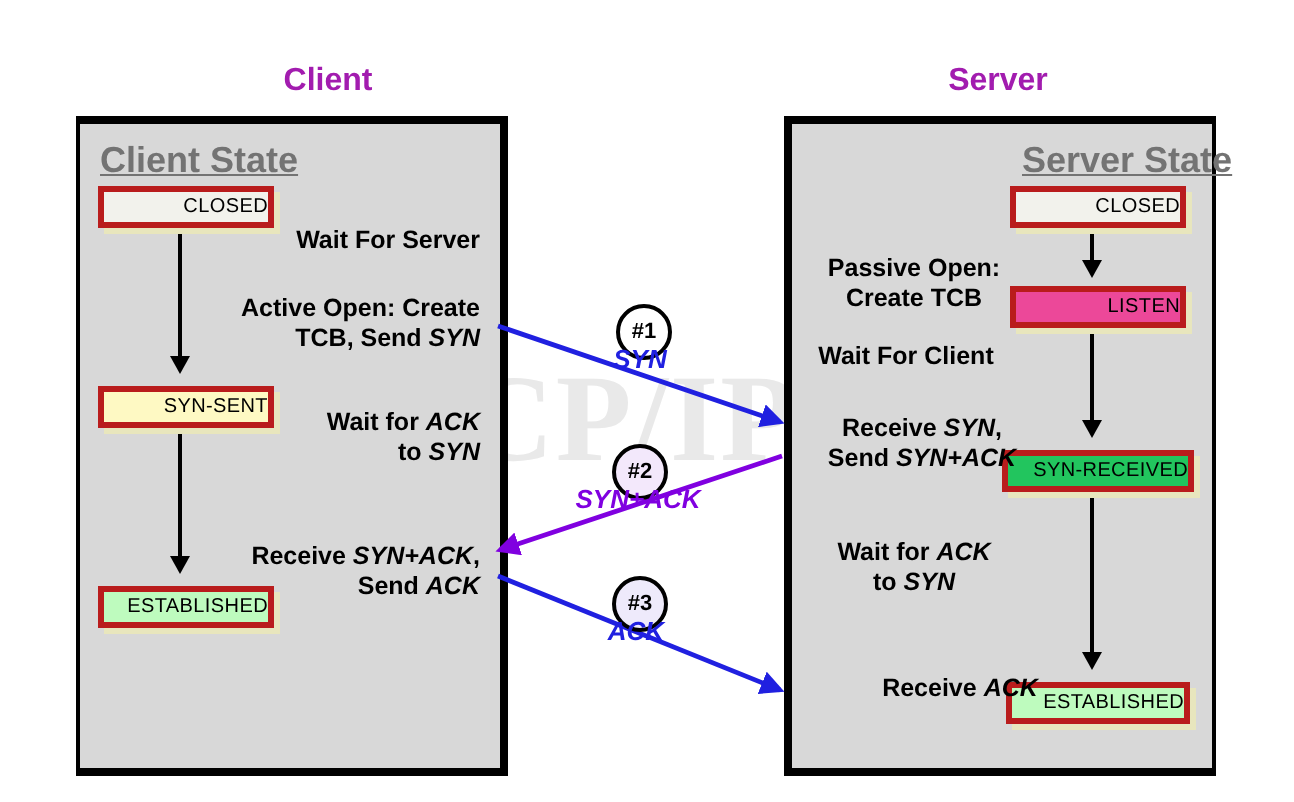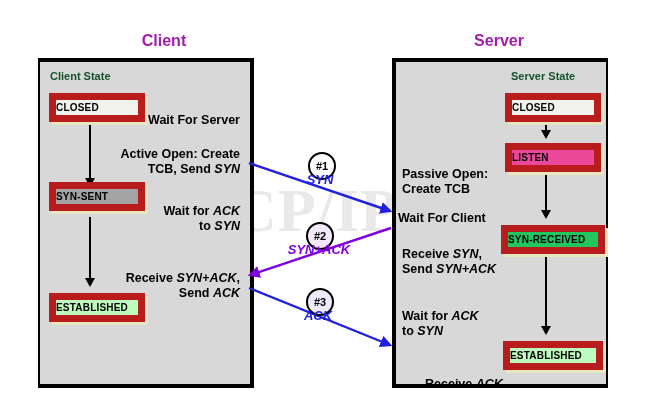--- a/index.html
+++ b/index.html
@@ -69,38 +69,39 @@
     top: 58px;
     width: 210px;
     height: 322px;
     border-left: 4px solid #000000;
     border-right: 2px solid #000000;
   }
 
   
   .panel-heading {
     position: absolute;
-    font-size: 11px;
-    font-weight: bold;
-    color: #14532d;
+    font-size: 18px;
+    font-weight: bold;
+    color: #737373;
+    text-decoration: underline;
     white-space: nowrap;
     z-index: 7;
   }
   #client-state-heading { left: 50px;  top: 70px; }
   #server-state-heading { left: 511px; top: 70px; }
 
   
   .state-box {
     position: absolute;
-    border: 7px solid #b91c1c;
+    border: 3px solid #b91c1c;
     box-shadow: 3px 3px 0 #e8e6bd;
     font-size: 10px;
-    font-weight: bold;
+    font-weight: normal;
     color: #000000;
-    text-align: left;
+    text-align: right;
     line-height: 15px;
     height: 15px;
     letter-spacing: 0.2px;
     white-space: nowrap;
     z-index: 7;
   }
 
   
   .vline {
     position: absolute;
@@ -122,21 +123,21 @@
   .desc {
     position: absolute;
     font-size: 12.5px;
     font-weight: bold;
     color: #000000;
     line-height: 15px;
     z-index: 7;
     white-space: pre-line;
   }
   .desc.right { text-align: right; }
-  .desc.left  { text-align: left; margin-top: 40px; }
+  .desc.left  { text-align: center; }
   .desc em { font-style: italic; }
 
   
   #arrows {
     position: absolute;
     left: 0;
     top: 0;
     width: 647px;
     height: 401px;
     z-index: 4;
@@ -175,21 +176,21 @@
 
   <div class="col-title" id="client-title">Client</div>
 
   <div class="panel" id="client-panel"></div>
 
   <div class="panel-heading" id="client-state-heading">Client State</div>
 
   <div class="state-box" style="left:49px; top:93px; width:82px; background:#f2f2ec;">
     <span>CLOSED</span>
   </div>
-  <div class="state-box" style="left:49px; top:182px; width:82px; background:#a3a3a3;">
+  <div class="state-box" style="left:49px; top:193px; width:82px; background:#fef9c3;">
     <span>SYN-SENT</span>
   </div>
   <div class="state-box" style="left:49px; top:293px; width:82px; background:#befbbe;">
     <span>ESTABLISHED</span>
   </div>
 
   <div class="vline" style="left:89px; top:117px; height:62px;"></div>
   <div class="vhead" style="left:85px; top:178px;"></div>
 
   <div class="vline" style="left:89px; top:217px; height:62px;"></div>

